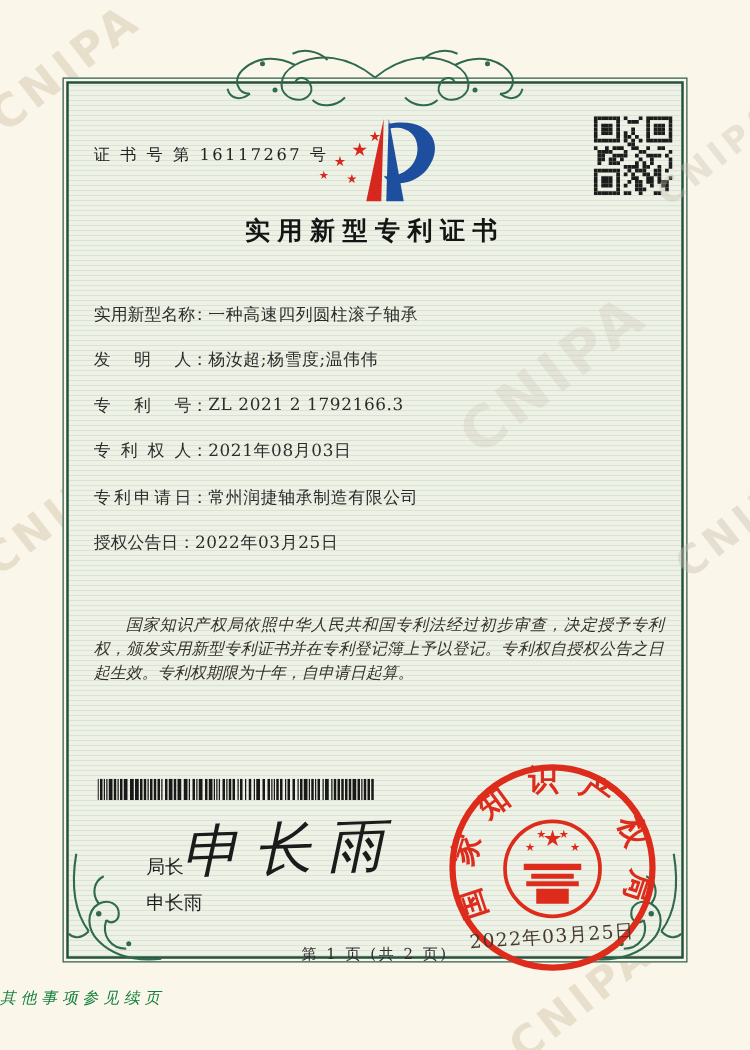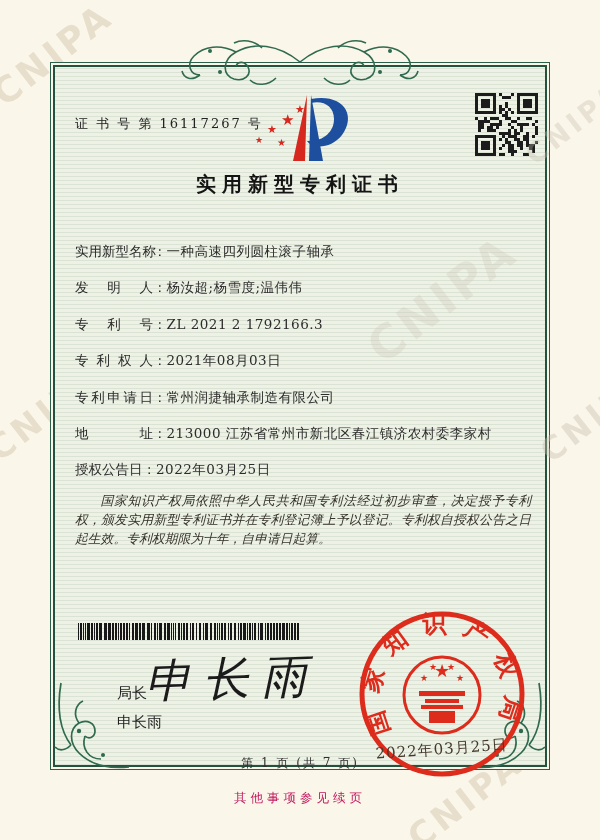--- a/index.html
+++ b/index.html
@@ -56,22 +56,22 @@
 
   .seal{position:absolute;left:300px;top:540px;width:175px;height:175px;z-index:5;}
 
   .page-info{position:absolute;left:0;top:688px;width:100%;text-align:center;font-size:12px;
              letter-spacing:2px;color:#2e2e2e;}
 
   .flourish-bl{position:absolute;left:-4px;bottom:-4px;z-index:4;}
   .flourish-br{position:absolute;right:-4px;bottom:-4px;z-index:4;transform:scaleX(-1);}
   .top-ornament{position:absolute;left:150px;top:34px;z-index:3;}
 
-  .footer-note{position:absolute;left:0;top:790px;width:100%;text-align:center;font-size:12.5px;
-               letter-spacing:4px;color:#be185d;z-index:2;}
+  .footer-note{position:absolute;left:0;top:790px;width:100%;font-size:12.5px;
+               letter-spacing:4px;color:#15803d;z-index:2;font-style:italic;}
 </style>
 </head>
 <body>
 
 <div id="page">
 
   <div class="wm wm1">CNIPA</div>
   <div class="wm wm3">CNIPA</div>
   <div class="wm wm6">CNIPA</div>
 
@@ -324,23 +324,20 @@
           <div class="frow">
             <span class="flabel">专利号</span><span class="fcolon">：</span><span class="fvalue">ZL 2021 2 1792166.3</span>
           </div>
           <div class="frow">
             <span class="flabel">专利权人</span><span class="fcolon">：</span><span class="fvalue">2021年08月03日</span>
           </div>
           <div class="frow">
             <span class="flabel">专利申请日</span><span class="fcolon">：</span><span class="fvalue">常州润捷轴承制造有限公司</span>
           </div>
           <div class="frow">
-            <span class="flabel">地址</span><span class="fcolon">：</span><span class="fvalue">213000 江苏省常州市新北区春江镇济农村委李家村</span>
-          </div>
-          <div class="frow">
             <span class="flabel-c">授权公告日</span><span class="fcolon">：</span><span class="fvalue">2022年03月25日</span>
           </div>
         </div>
 
         <div class="paras">
           <p>国家知识产权局依照中华人民共和国专利法经过初步审查，决定授予专利权，颁发实用新型专利证书并在专利登记簿上予以登记。专利权自授权公告之日起生效。专利权期限为十年，自申请日起算。</p>
         </div>
 
         <div class="barcode" id="barcode"><svg width="226" height="17" viewBox="0 0 226 17" fill="#181818">
               <rect x="0" y="0" width="1" height="17"></rect>
@@ -438,21 +435,21 @@
             <text x="96" y="63" font-size="9" text-anchor="middle" font-family="DejaVu Sans,sans-serif">★</text>
             <text x="105" y="74" font-size="9" text-anchor="middle" font-family="DejaVu Sans,sans-serif">★</text>
             <rect x="64" y="84" width="46" height="5"></rect>
             <rect x="70" y="92" width="34" height="4"></rect>
             <rect x="66" y="98" width="42" height="4"></rect>
             <rect x="74" y="104" width="26" height="12"></rect>
           </g>
           <text x="87" y="147" text-anchor="middle" font-size="15" fill="#46392c" letter-spacing="1" transform="rotate(-4 87 147)" font-family="DejaVu Serif,serif">2022年03月25日</text>
         </svg>
 
-        <div class="page-info">第 1 页 (共 7 页)</div>
+        <div class="page-info">第 1 页 (共 2 页)</div>
 
         <svg class="flourish-bl" width="85" height="88" viewBox="0 0 85 88">
           <g fill="none" stroke="#2f6a4e" stroke-width="1.7">
             <path d="M78 86 C58 88 40 84 28 72 C18 62 18 48 28 42 C36 38 44 42 44 50 C44 56 38 59 34 55"></path>
             <path d="M10 2 C6 26 8 48 20 64"></path>
             <path d="M20 64 C14 70 8 70 4 66"></path>
             <path d="M34 55 C30 68 38 78 50 78"></path>
             <path d="M28 42 C22 34 24 24 32 20"></path>
             <circle cx="28" cy="50" r="2.2" fill="#2f6a4e" stroke="none"></circle>
             <circle cx="52" cy="74" r="2" fill="#2f6a4e" stroke="none"></circle>

